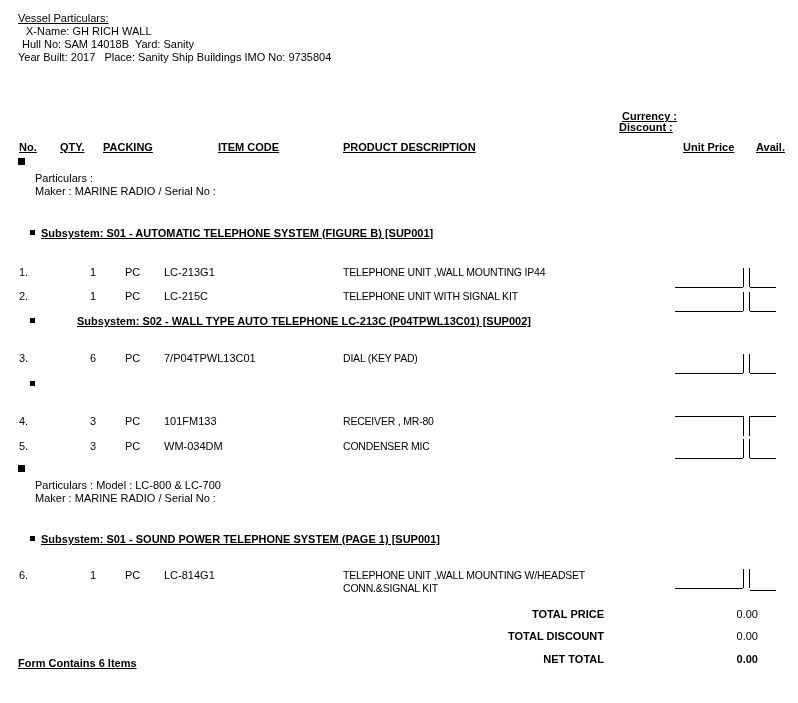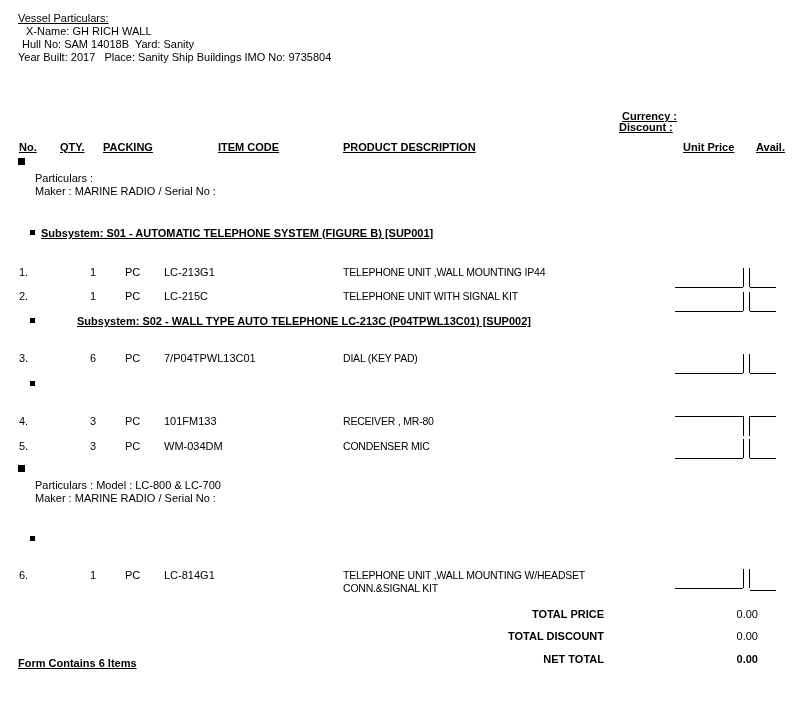--- a/index.html
+++ b/index.html
@@ -150,20 +150,21 @@
     <span class="bar1"></span>
       <span class="bar2"></span>
     <span class="avail"></span>
   </div>
 
   <div class="bullet-lg" style="left:18px; top:465px;"></div>
   <div class="t" style="left:35px; top:479px;">Particulars : Model : LC-800 &amp; LC-700</div>
   <div class="t" style="left:35px; top:492px;">Maker : MARINE RADIO / Serial No :</div>
 
   <div class="bullet-sm" style="left:30px; top:536px;"></div>
+  <div class="t b u" style="left:41px; top:533px;">Subsystem: S01 - SOUND POWER TELEPHONE SYSTEM (PAGE 1) [SUP001]</div>
 
   <div class="item" style="top:569px;">
     <span class="no">6.</span>
     <span class="qty">1</span>
     <span class="pack">PC</span>
     <span class="code">LC-814G1</span>
     <span class="desc">TELEPHONE UNIT ,WALL MOUNTING W/HEADSET CONN.&amp;SIGNAL KIT</span>
   </div>
   <div class="fg lowavail" id="f6">
     <span class="price"></span>

